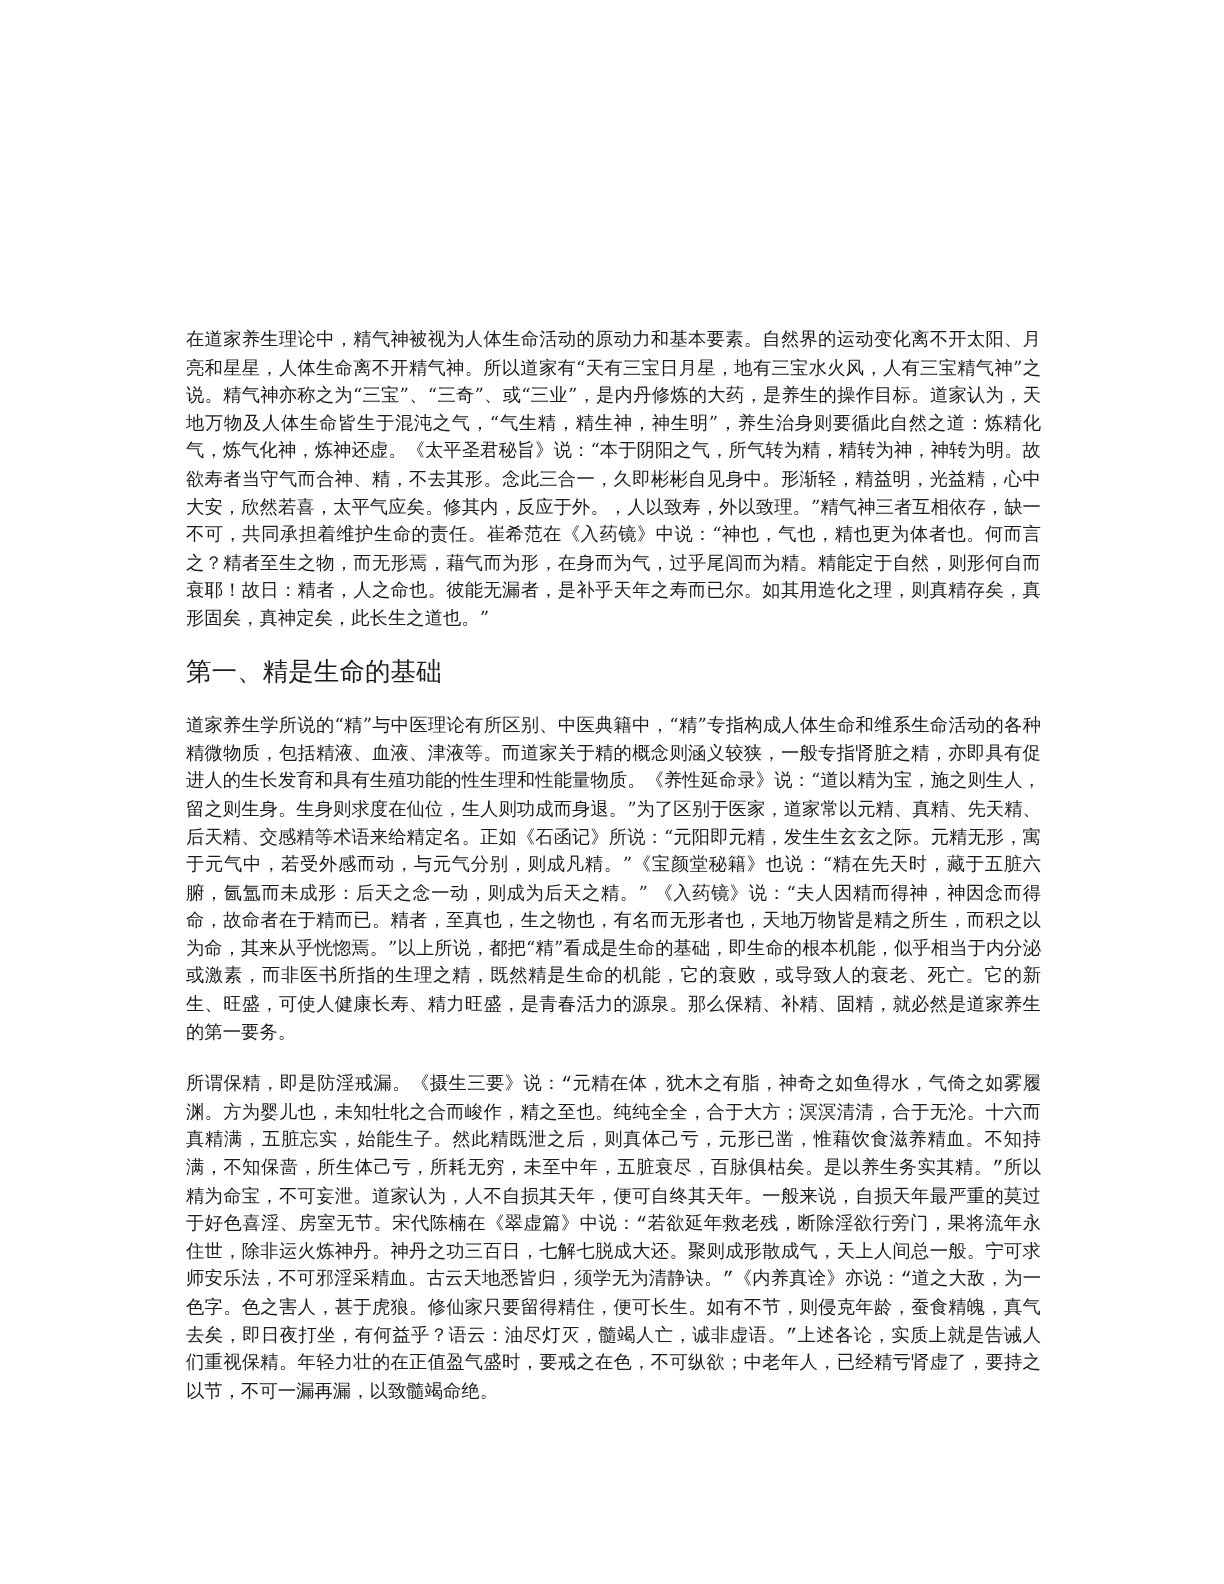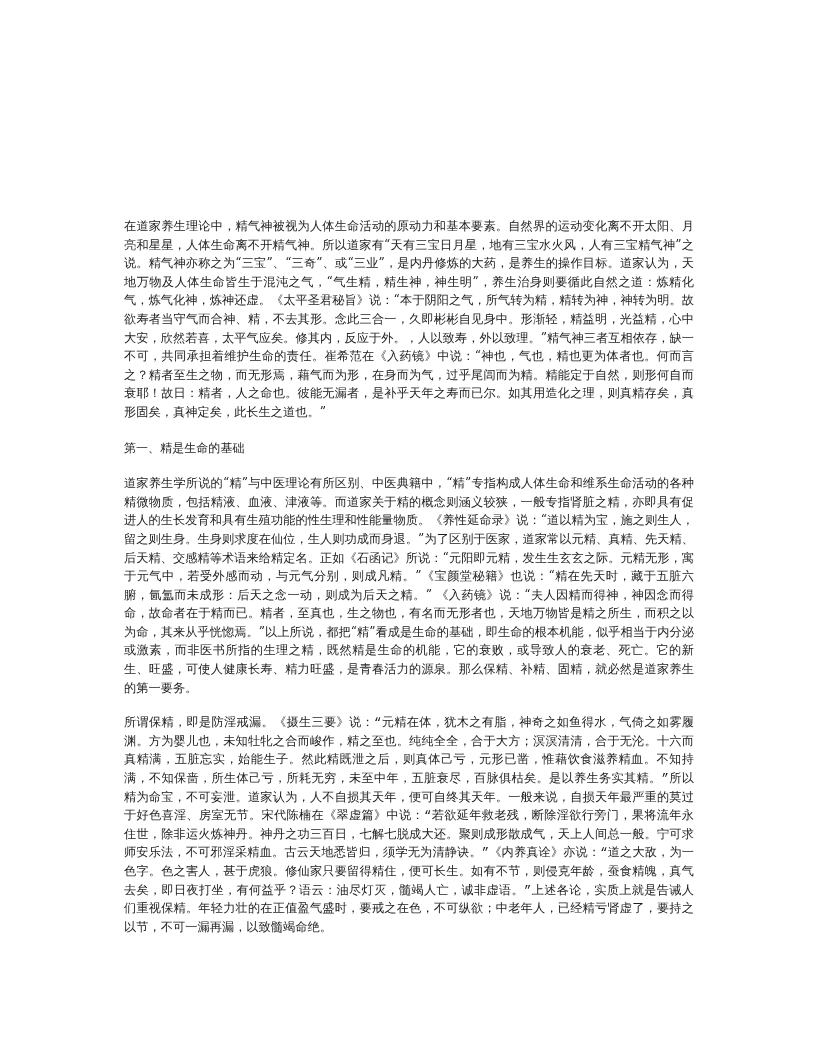--- a/index.html
+++ b/index.html
@@ -34,21 +34,21 @@
     font-size: 12.2px;
     line-height: 18.6px;
     text-align: justify;
     text-justify: inter-ideograph;
     letter-spacing: 0.05px;
     word-break: break-all;
     color: #1c1c1c;
   }
   p.heading {
     margin: 0 0 17px 0;
-    font-size: 12px;
+    font-size: 17px;
     line-height: 18.6px;
     text-align: left;
     letter-spacing: 0.05px;
     color: #1c1c1c;
   }
   p.para:last-child,
   p.heading:last-child {
     margin-bottom: 0;
     font-family: Liberation Mono, monospace;
   }

